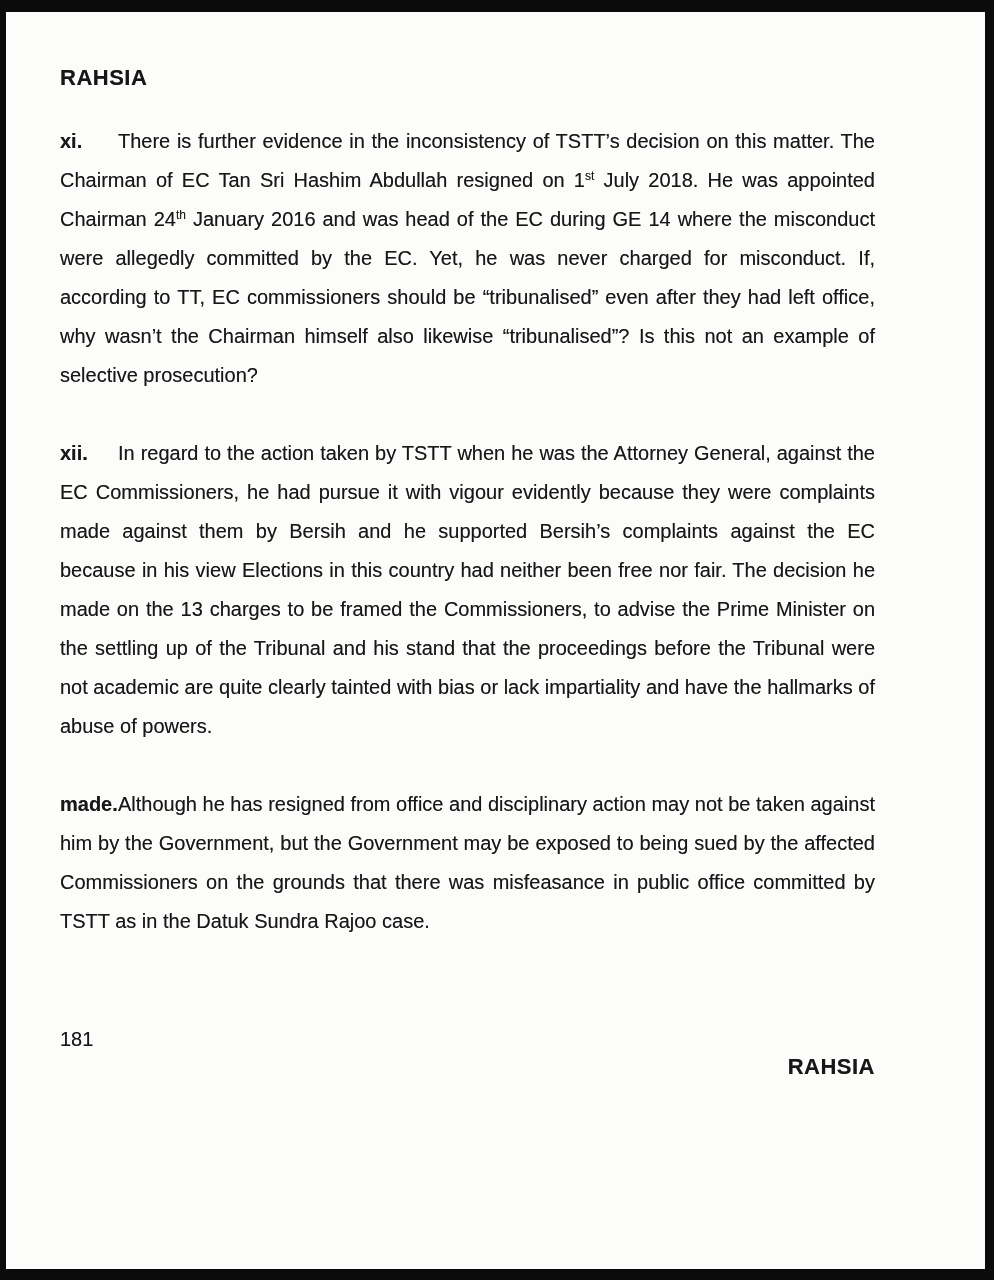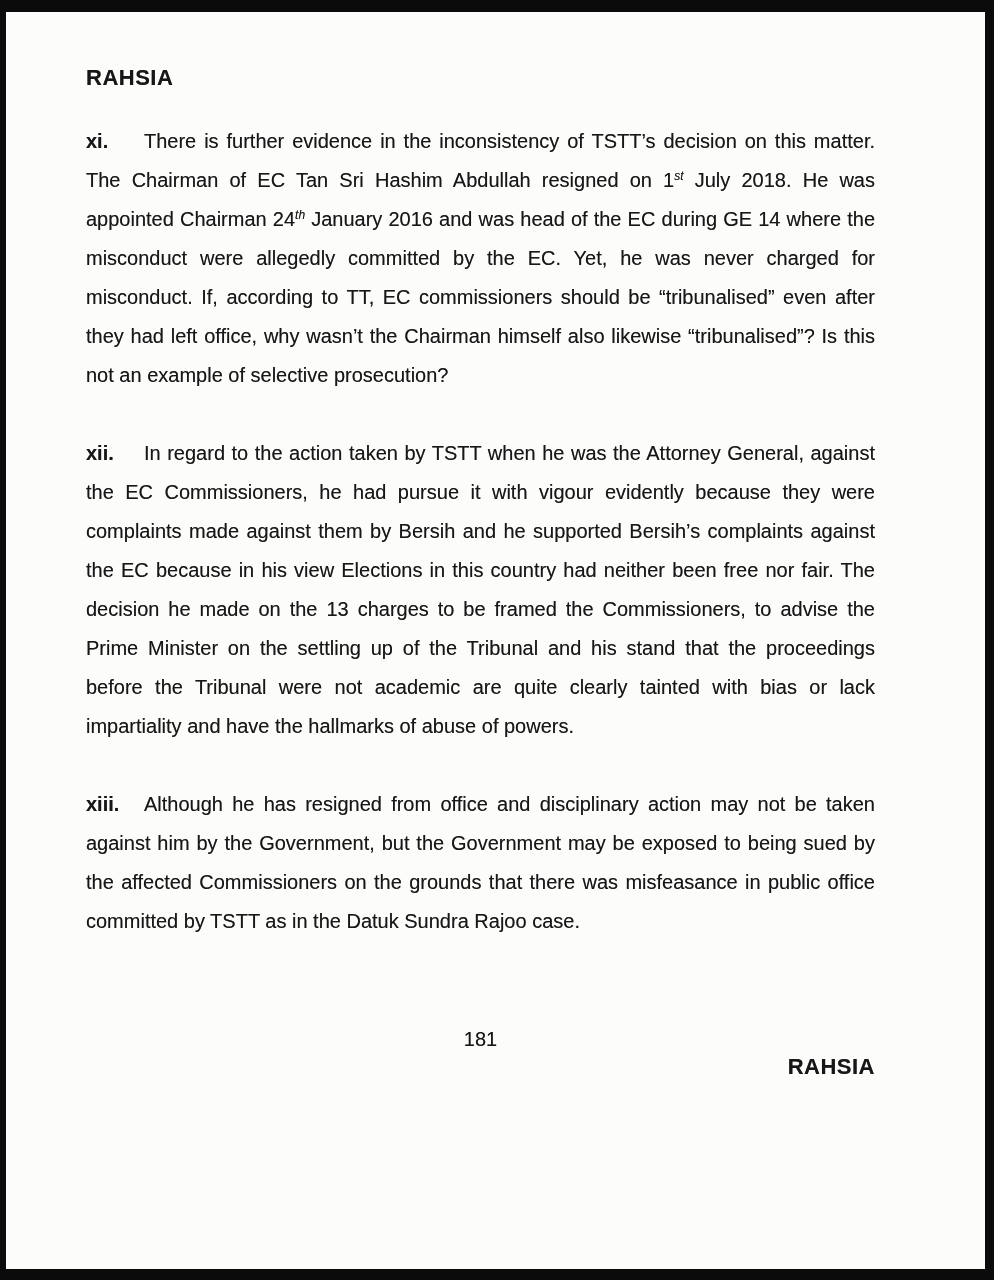--- a/index.html
+++ b/index.html
@@ -15,21 +15,21 @@
     margin: 0 auto;
     background: #fcfcfb;
     border-style: solid;
     border-color: #0b0b0b;
     border-width: 12px 9px 11px 6px;
     font-family: "Liberation Sans", "DejaVu Sans", sans-serif;
     color: #171717;
     overflow: hidden;
   }
   .inner {
-    padding: 52px 110px 0 80px;
+    padding: 52px 110px 0 54px;
   }
   .header-classification {
     font-size: 22px;
     line-height: 27px;
     font-weight: bold;
     letter-spacing: 0.5px;
     margin-bottom: 31px;
     text-shadow: 0 0 0.6px rgba(20,20,20,0.55);
   }
   .para {
@@ -45,25 +45,23 @@
   .pnum {
     display: inline-block;
     width: 58px;
     font-weight: bold;
   }
   .ptext sup {
     font-size: 12px;
     line-height: 0;
     vertical-align: 7px;
     letter-spacing: 0;
-    font-style: italic;
   }
   .page-number {
     margin-top: 86px;
-    text-align: center;
     font-size: 20px;
     line-height: 25px;
     text-shadow: 0 0 0.6px rgba(20,20,20,0.5);
   }
   .footer-classification {
     margin-top: 1px;
     text-align: right;
     font-size: 22px;
     line-height: 27px;
     font-weight: bold;
@@ -81,21 +79,21 @@
 
     <div class="para">
       <span class="pnum">xi.</span><span class="ptext"><span>There is further evidence in the inconsistency of TSTT’s decision on this matter. The Chairman of EC Tan Sri Hashim Abdullah resigned on 1</span><sup>st</sup><span> July 2018. He was appointed Chairman 24</span><sup>th</sup><span> January 2016 and was head of the EC during GE 14 where the misconduct were allegedly committed by the EC. Yet, he was never charged for misconduct. If, according to TT, EC commissioners should be “tribunalised” even after they had left office, why wasn’t the Chairman himself also likewise “tribunalised”? Is this not an example of selective prosecution?</span></span>
     </div>
 
     <div class="para">
       <span class="pnum">xii.</span><span class="ptext"><span>In regard to the action taken by TSTT when he was the Attorney General, against the EC Commissioners, he had pursue it with vigour evidently because they were complaints made against them by Bersih and he supported Bersih’s complaints against the EC because in his view Elections in this country had neither been free nor fair. The decision he made on the 13 charges to be framed the Commissioners, to advise the Prime Minister on the settling up of the Tribunal and his stand that the proceedings before the Tribunal were not academic are quite clearly tainted with bias or lack impartiality and have the hallmarks of abuse of powers.</span></span>
     </div>
 
     <div class="para">
-      <span class="pnum">xiii.</span><span class="ptext"><span>Although he has resigned from office and disciplinary action may not be taken against him by the Government, but the Government may be exposed to being sued by the affected Commissioners on the grounds that there was misfeasance in public office committed by TSTT as in the Datuk Sundra Rajoo case.</span></span>
+      <span class="pnum">made.</span><span class="ptext"><span>Although he has resigned from office and disciplinary action may not be taken against him by the Government, but the Government may be exposed to being sued by the affected Commissioners on the grounds that there was misfeasance in public office committed by TSTT as in the Datuk Sundra Rajoo case.</span></span>
     </div>
 
     <div class="page-number">181</div>
 
     <div class="footer-classification">RAHSIA</div>
 
   </div>
 </div>
 
 </body></html>

